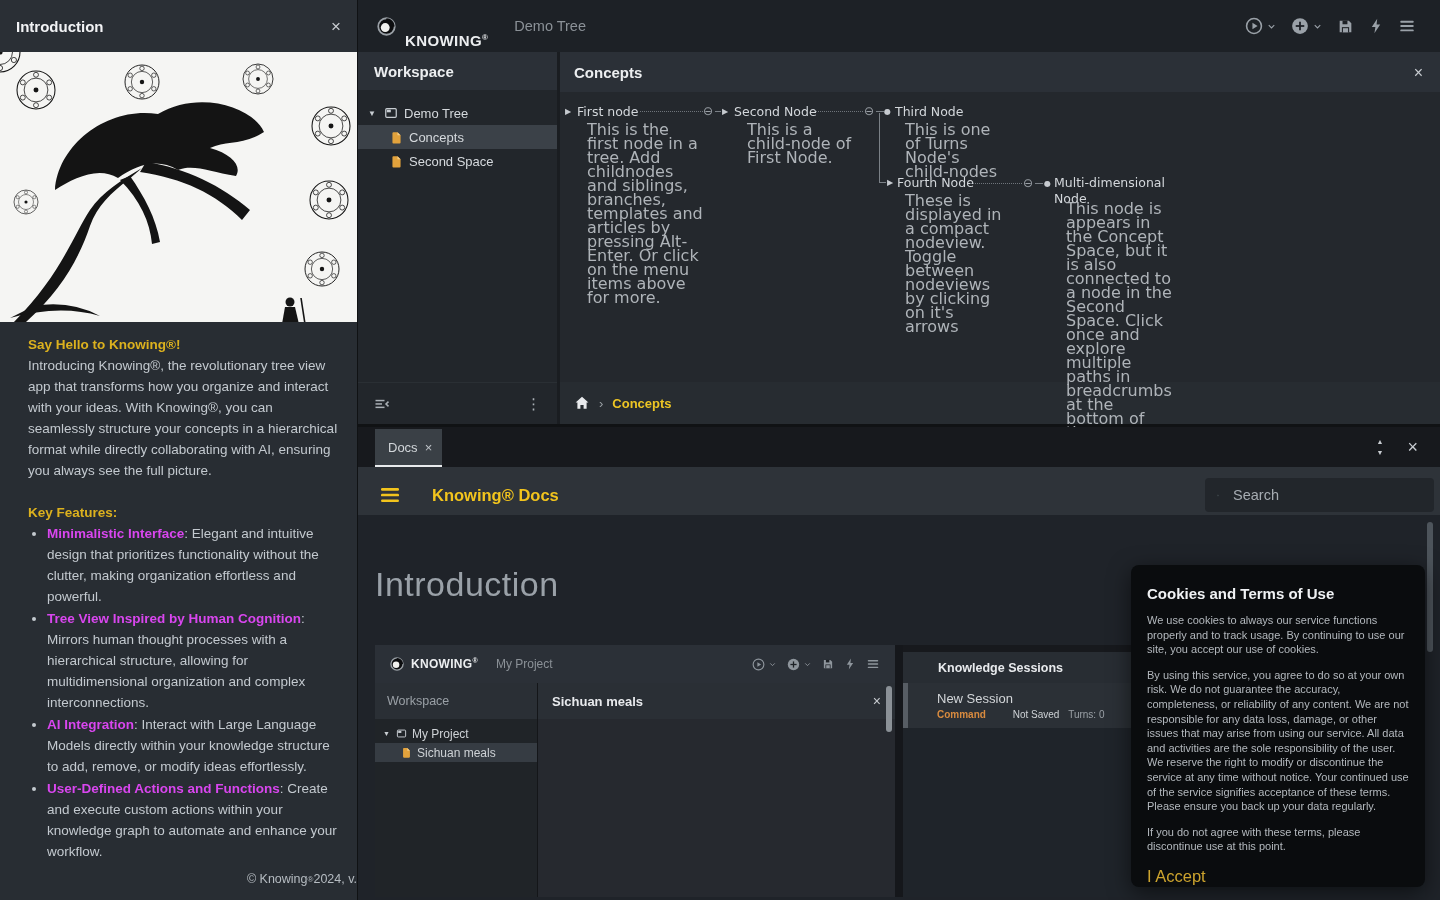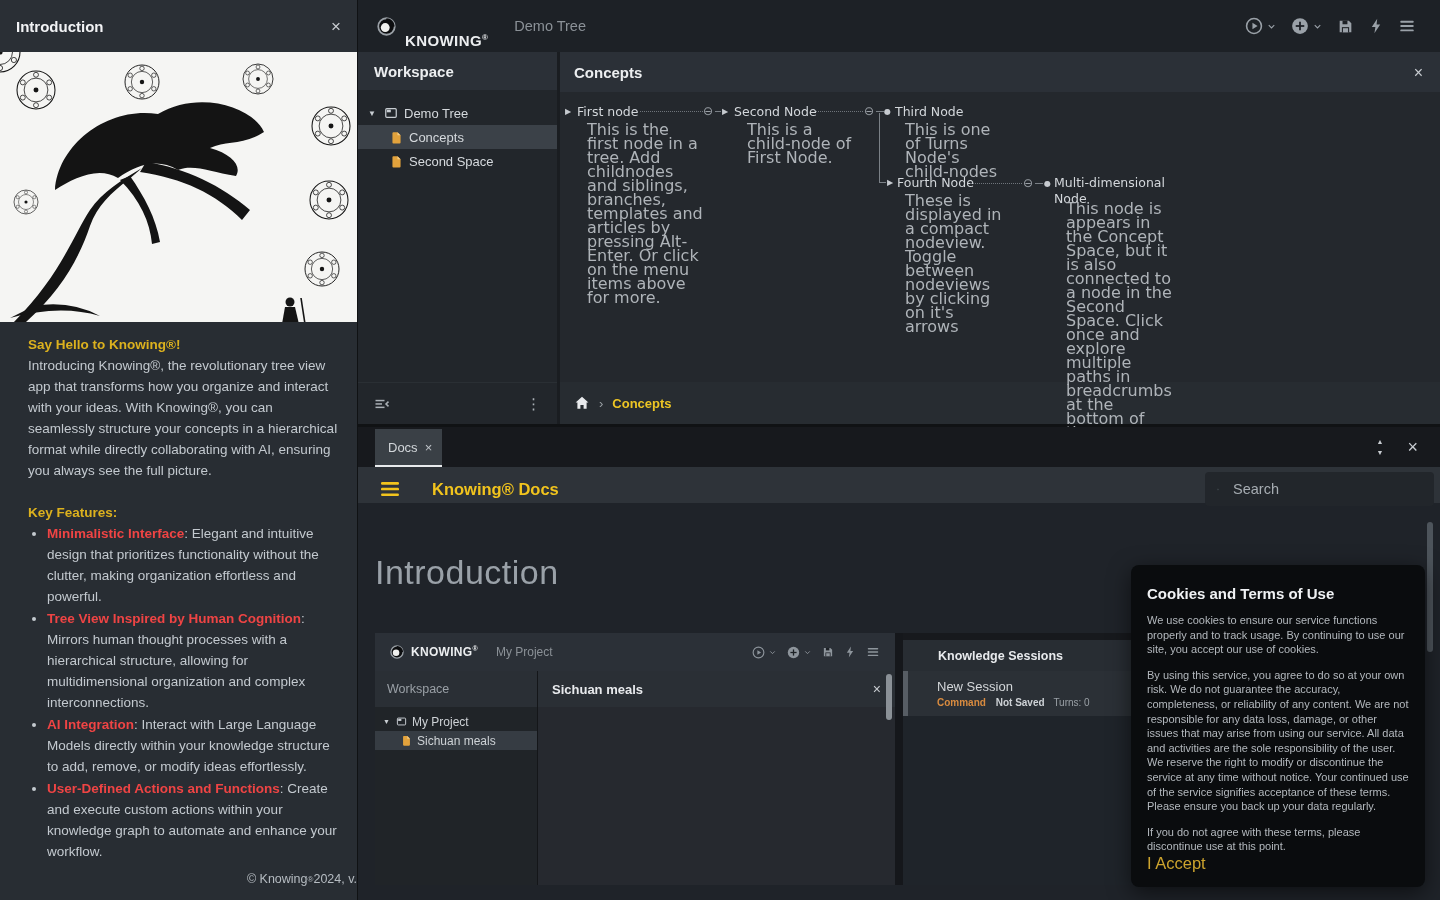--- a/index.html
+++ b/index.html
@@ -12,21 +12,21 @@
   .lp-head { height:52px; flex:none; background:#2a2f35; display:flex; align-items:center; justify-content:space-between; padding:0 16px; }
   .lp-title { font-size:15px; font-weight:bold; color:#f2f3f5; }
   .xbtn { color:#c9cdd2; font-size:17px; line-height:17px; cursor:default; }
   .lp-art { height:270px; flex:none; overflow:hidden; background:#f5f5f3; }
   .lp-art svg { display:block; }
   .lp-body { flex:1; overflow:hidden; padding:12px 16px 0 28px; font-size:13.5px; line-height:21px; color:#c3c9cf; }
   .lp-h { margin:0; font-size:13.5px; font-weight:bold; color:#dcb11e; }
   .lp-p { margin:0 0 21px 0; }
   .lp-list { margin:0; padding-left:19px; }
   .lp-list li { margin:0 0 1px 0; }
-  .lp-list b { color:#ef4444; }
+  .lp-list b { color:#d946ef; }
   .lp-foot { height:42px; flex:none; display:flex; align-items:center; justify-content:flex-end; font-size:12.5px; color:#b6bcc2; }
   sup.reg { font-size:8px; vertical-align:super; }
 
   
   .right { flex:1; min-width:0; display:flex; flex-direction:column; }
 
   .topbar { height:52px; flex:none; background:#1d2126; display:flex; align-items:center; padding:0 24px 0 19px; }
   .brand { display:flex; align-items:center; gap:9px; }
   .brand-name { font-size:15px; font-weight:bold; letter-spacing:.4px; color:#eceef0;margin-top:29px; }
   .proj { margin-left:26px; font-size:14.5px; color:#8b9197; }
@@ -63,21 +63,21 @@
   .crumb-sep { color:#9aa0a5; font-size:13px; }
   .crumb { color:#edc524; font-size:13px; font-weight:bold; }
 
   
   .docs { flex:1; min-height:0; position:relative; display:flex; flex-direction:column; background:#1f2329; }
   .tabbar { height:40px; flex:none; background:#17191d; display:flex; align-items:flex-end; padding:0 22px 0 17px; }
   .tab { height:38px; display:flex; align-items:center; gap:7px; background:#3a4046; border-bottom:2px solid #e9ebed; padding:0 10px 0 13px; font-size:13px; color:#d2d6da; }
   .tab-x { font-size:13px; color:#bfc4c9; }
   .tab-tools { margin-left:auto; height:100%; display:flex; align-items:center; gap:24px; }
   .updown { display:flex; flex-direction:column; gap:4px; font-size:7px; line-height:7px; color:#c8ccd1; text-align:center; }
-  .docs-head { height:36px; flex:none; background:#2e3339; display:flex; align-items:center; padding:8px 6px 0 20px; }
+  .docs-head { height:48px; flex:none; background:#2e3339; display:flex; align-items:center; padding:8px 6px 0 20px; }
   .burger { color:#f2c41d; }
   .docs-title { margin-left:30px; font-size:16.5px; font-weight:bold; color:#f2c41d; }
   .search { margin-left:auto; width:229px; height:34px; background:#22262b; border-radius:4px; display:flex; align-items:center; gap:12px; padding:0 12px; color:#8a9096; }
   .search input { flex:1; background:transparent; border:none; outline:none; color:#cfd4d9; font-size:14.5px; font-family:"Liberation Sans", sans-serif; }
   .search input::placeholder { color:#a6acb2; opacity:1; }
   .docs-body { flex:1; position:relative; overflow:hidden; }
   .page-title { margin:50px 0 0 17px; font-size:34px; font-weight:400; letter-spacing:.5px; color:#9aa1a8; }
 
   .shot { position:absolute; left:17px; top:130px; width:1050px; height:252px; display:flex; }
   .shot-left { width:520px; flex:none; position:relative; display:flex; flex-direction:column; }
@@ -96,30 +96,30 @@
   .mini-main-head { height:36px; flex:none; background:#2a2f35; display:flex; align-items:center; justify-content:space-between; padding:0 14px; }
   .mini-main-title { font-size:13px; font-weight:bold; color:#e8eaed; }
   .mini-scroll { position:absolute; right:3px; top:41px; width:6px; height:46px; background:#8b9197; border-radius:3px; }
   .shot-gap { width:8px; flex:none; background:#15171b; }
   .sessions { flex:1; min-width:0; background:#17191d; display:flex; flex-direction:column; padding-top:7px; }
   .sess-head { height:31px; flex:none; background:#282d33; display:flex; align-items:center; padding:0 35px; font-size:12.5px; font-weight:bold; color:#e8eaed; }
   .sess-item { flex:none; background:#2b3036; border-left:5px solid #575d64; padding:8px 0 8px 29px; }
   .sess-name { font-size:13px; color:#d3d6d9; }
   .sess-meta { margin-top:3px; font-size:10px; }
   .sess-badge { color:#d98b3f; font-weight:bold; }
-  .sess-status { color:#ced2d6; font-weight:bold; margin-left:7px; }
+  .sess-status { color:#ced2d6; font-weight:normal; margin-left:24px; }
   .sess-turns { color:#9aa0a6; margin-left:6px; }
   .sess-body { flex:1; background:#1f242a; }
 
   .docs-scroll { position:absolute; right:7px; top:95px; width:6px; height:130px; background:#4d545b; border-radius:3px; z-index:4; }
 
   .cookie { position:absolute; left:773px; top:138px; width:294px; height:322px; background:#0a0c0e; border-radius:8px; padding:14px 16px; box-shadow:0 6px 22px rgba(0,0,0,.55); z-index:6; }
   .ck-title { margin:6px 0 0 0; font-size:15px; font-weight:bold; color:#f0f2f4; }
   .ck-p { margin:11px 0 0 0; font-size:11px; line-height:14.6px; color:#b3b8bd; }
-  .ck-accept { display:inline-block; font-size:16.5px; color:#cda42e; cursor:pointer; }
+  .ck-accept { display:inline-block; margin-top:13px; font-size:16.5px; color:#cda42e; cursor:pointer; }
 </style>
 </head>
 <body>
 
 <svg width="0" height="0" style="position:absolute" aria-hidden="true">
   <defs>
     <g id="sym-logo">
       <circle cx="9" cy="9" r="7.8" fill="#0c0d0f" stroke="#9aa0a6" stroke-width="1.7"></circle>
       <circle cx="7.8" cy="10" r="4.2" fill="#f0f0ee"></circle>
       <path d="M9 1.2 a7.8 7.8 0 0 1 7.8 7.8 l-4.2 0 a4.4 4.4 0 0 0 -4.4 -4.4 z" fill="#0c0d0f"></path>
@@ -457,20 +457,20 @@
             </div>
             <div class="sess-body"></div>
           </div>
         </div>
       </div>
 
       <div class="docs-scroll"></div>
 
       <div class="cookie">
         <h2 class="ck-title">Cookies and Terms of Use</h2>
-        <p class="ck-p">We use cookies to ensure our service functions properly and to track usage. By continuing to use our site, you accept our use of cookies.</p>
+        <p class="ck-p">We use cookies to always our service functions properly and to track usage. By continuing to use our site, you accept our use of cookies.</p>
         <p class="ck-p">By using this service, you agree to do so at your own risk. We do not guarantee the accuracy, completeness, or reliability of any content. We are not responsible for any data loss, damage, or other issues that may arise from using our service. All data and activities are the sole responsibility of the user. We reserve the right to modify or discontinue the service at any time without notice. Your continued use of the service signifies acceptance of these terms. Please ensure you back up your data regularly.</p>
         <p class="ck-p">If you do not agree with these terms, please discontinue use at this point.</p>
         <a class="ck-accept">I Accept</a>
       </div>
     </section>
   </div>
 </div>
 
 </body></html>

